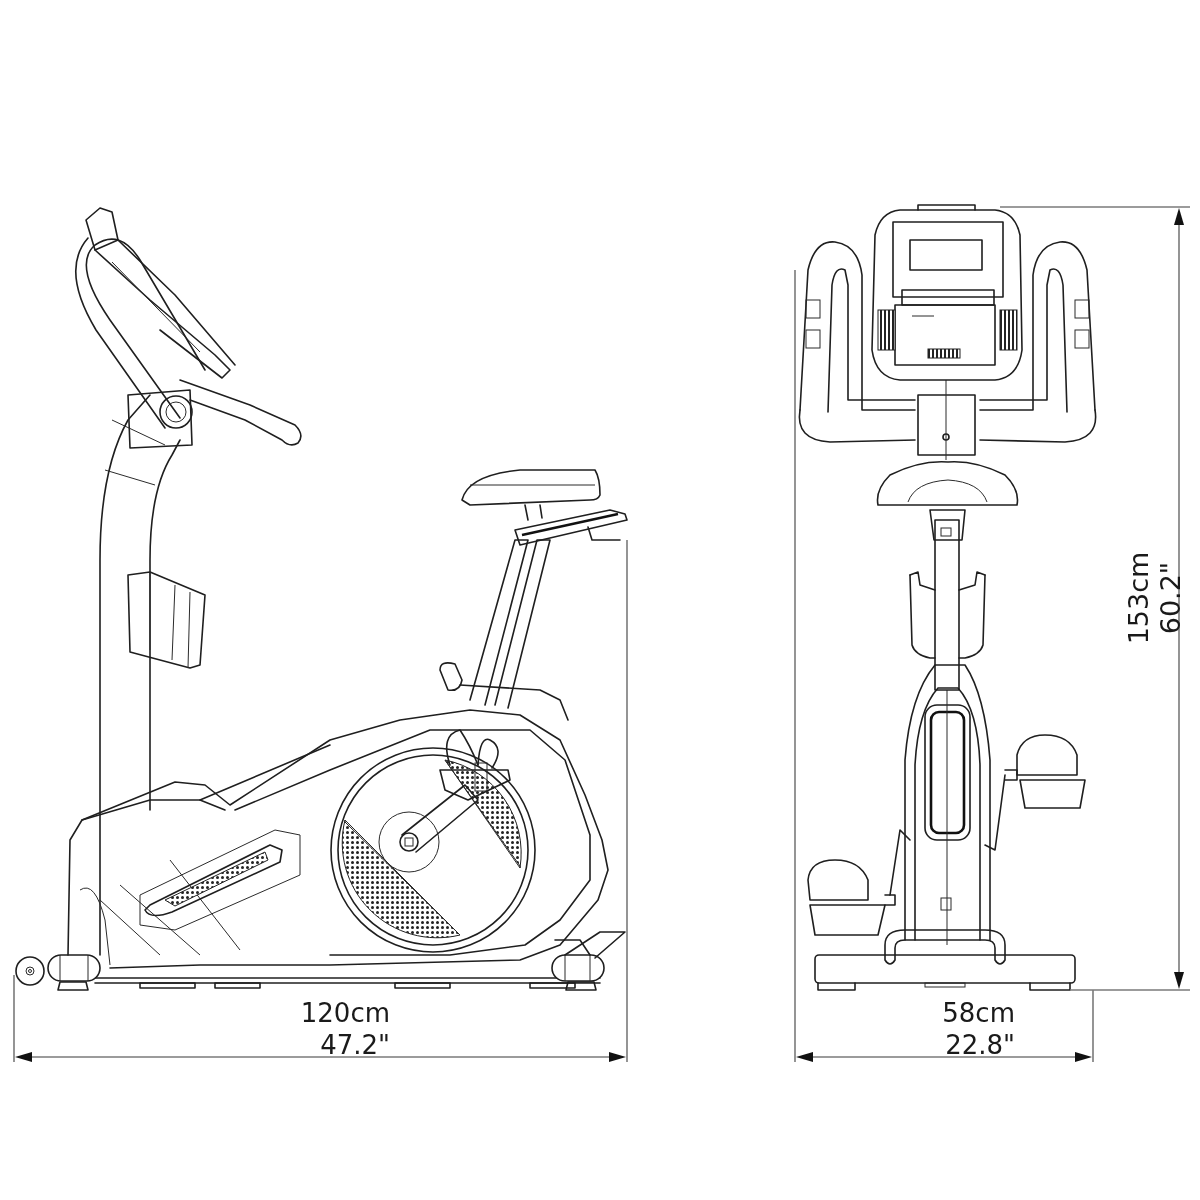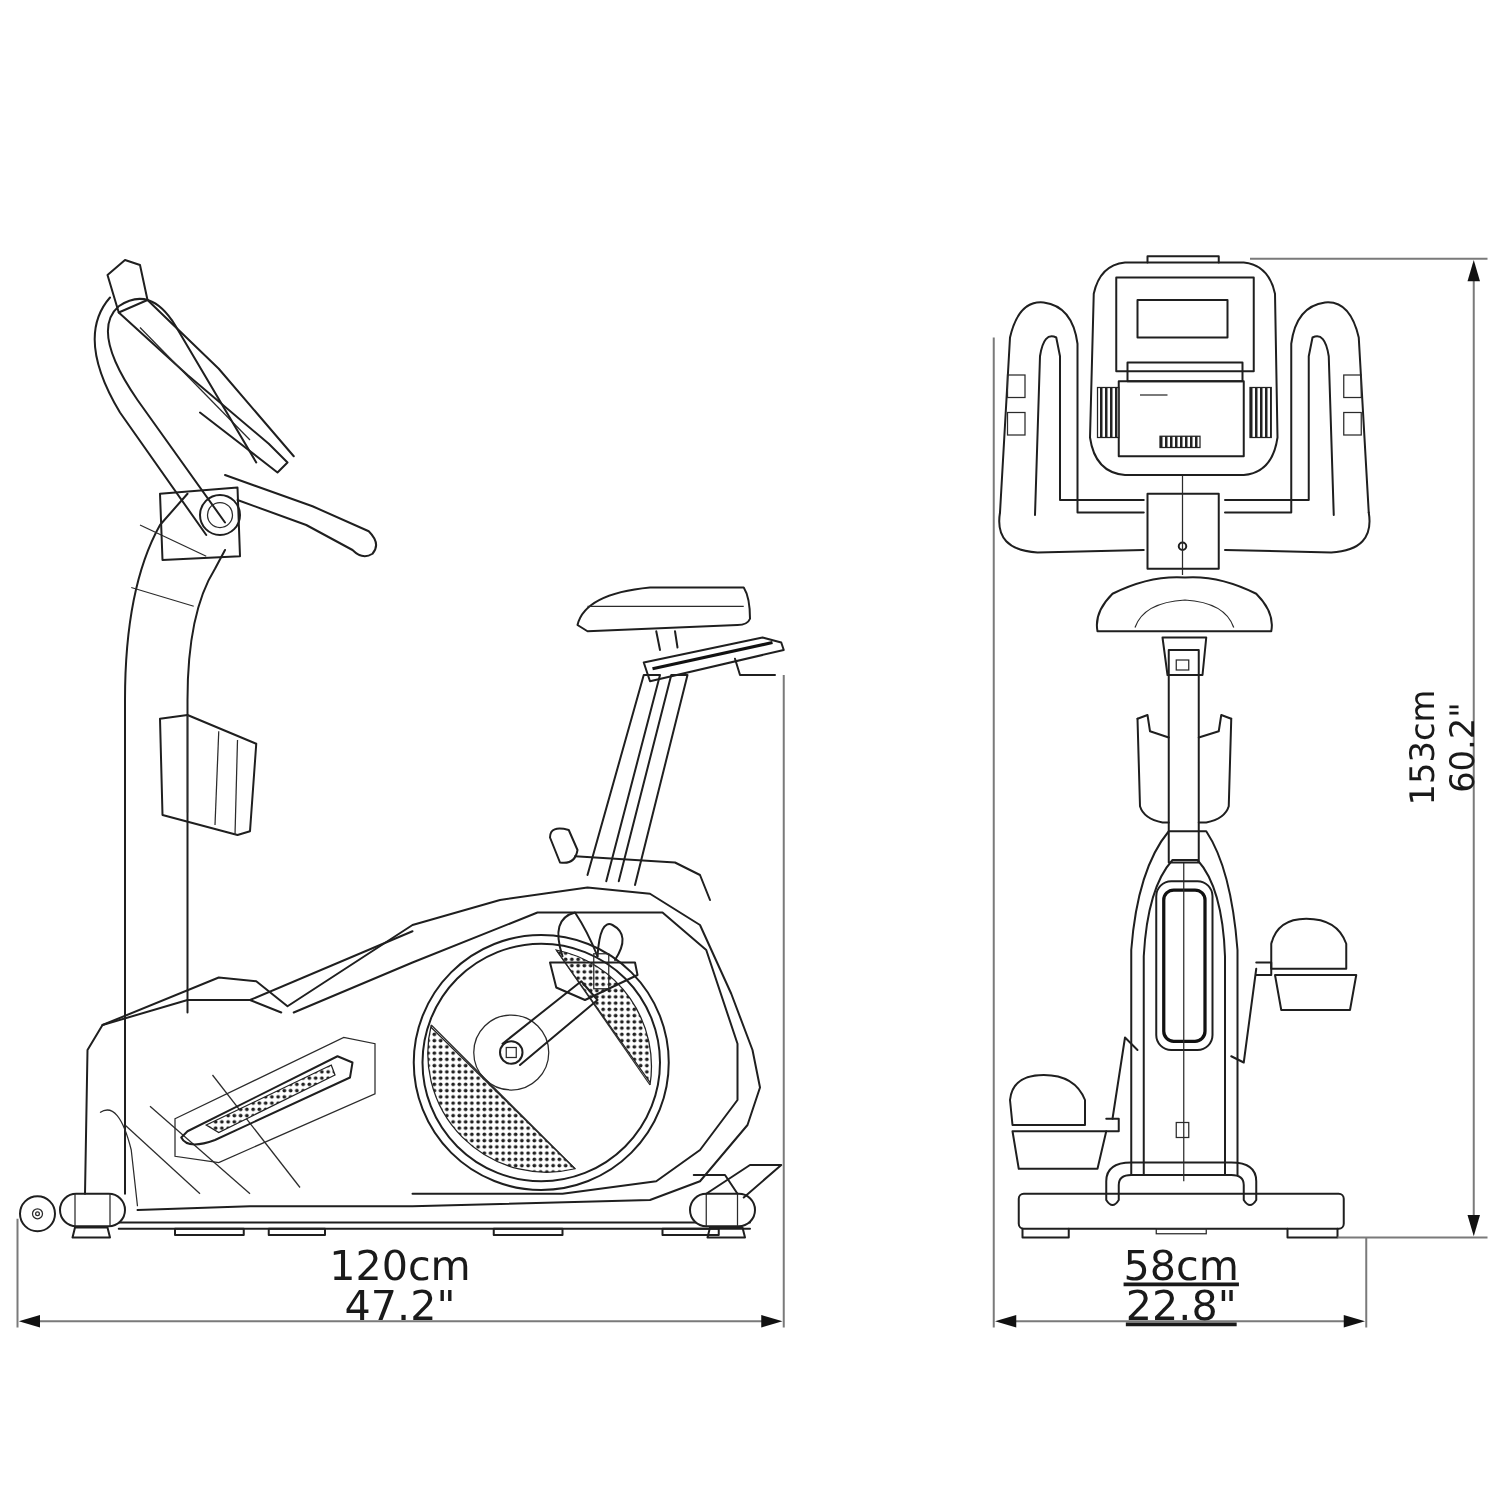--- a/index.html
+++ b/index.html
@@ -1,18 +1,18 @@
 <!DOCTYPE html>
 <html><head>
 <meta charset="utf-8">
 <style>
   html, body { margin: 0; padding: 0; background: #ffffff; }
   body { width: 1200px; height: 1200px; position: relative; overflow: hidden; font-family: "DejaVu Sans", "Liberation Sans", sans-serif; }
   #canvas { position: absolute; left: 0; top: 0; width: 1200px; height: 1200px; }
-  .dim-label { position: absolute; color: #1a1a1a; font-size: 33px; line-height: 32px; text-align: center; font-family: "DejaVu Sans", sans-serif; white-space: nowrap; }
+  .dim-label { position: absolute; color: #1a1a1a; font-size: 26px; line-height: 32px; text-align: right; font-family: "DejaVu Sans", sans-serif; white-space: nowrap; }
   .vert-label { position: absolute; color: #1a1a1a; font-size: 27px; line-height: 32px; text-align: center; white-space: nowrap; transform-origin: center center; transform: rotate(-90deg); }
   svg .ln { fill: none; stroke: #1f1f1f; stroke-width: 1.6; stroke-linejoin: round; stroke-linecap: round; }
   svg .thin { fill: none; stroke: #2b2b2b; stroke-width: 1; }
   svg .thick { fill: none; stroke: #111; stroke-width: 2.6; }
   svg .dim { fill: none; stroke: #7a7a7a; stroke-width: 1.6; }
   svg .arrow { fill: #111; stroke: none; }
   svg .fillw { fill: #ffffff; stroke: #1f1f1f; stroke-width: 1.6; }
 </style>
 </head>
 <body>
@@ -242,21 +242,21 @@
     <path class="arrow" d="M1179,208 L1174,225 L1184,225 Z"></path>
     <path class="arrow" d="M1179,989 L1174,972 L1184,972 Z"></path>
   </g>
 </svg>
 
 <div class="dim-label" style="left:250px; top:997px; width:140px;">
   <div>120cm</div>
   <div>47.2"</div>
 </div>
 
-<div class="dim-label" style="left:875px; top:997px; width:140px;text-decoration:underline;">
+<div class="dim-label" style="left:875px; top:997px; width:140px;">
   <div>58cm</div>
   <div>22.8"</div>
 </div>
 
 <div class="vert-label" style="left:1085px; top:566px; width:140px; height:64px;">
   <div>153cm</div>
   <div>60.2"</div>
 </div>
 
 </body></html>

